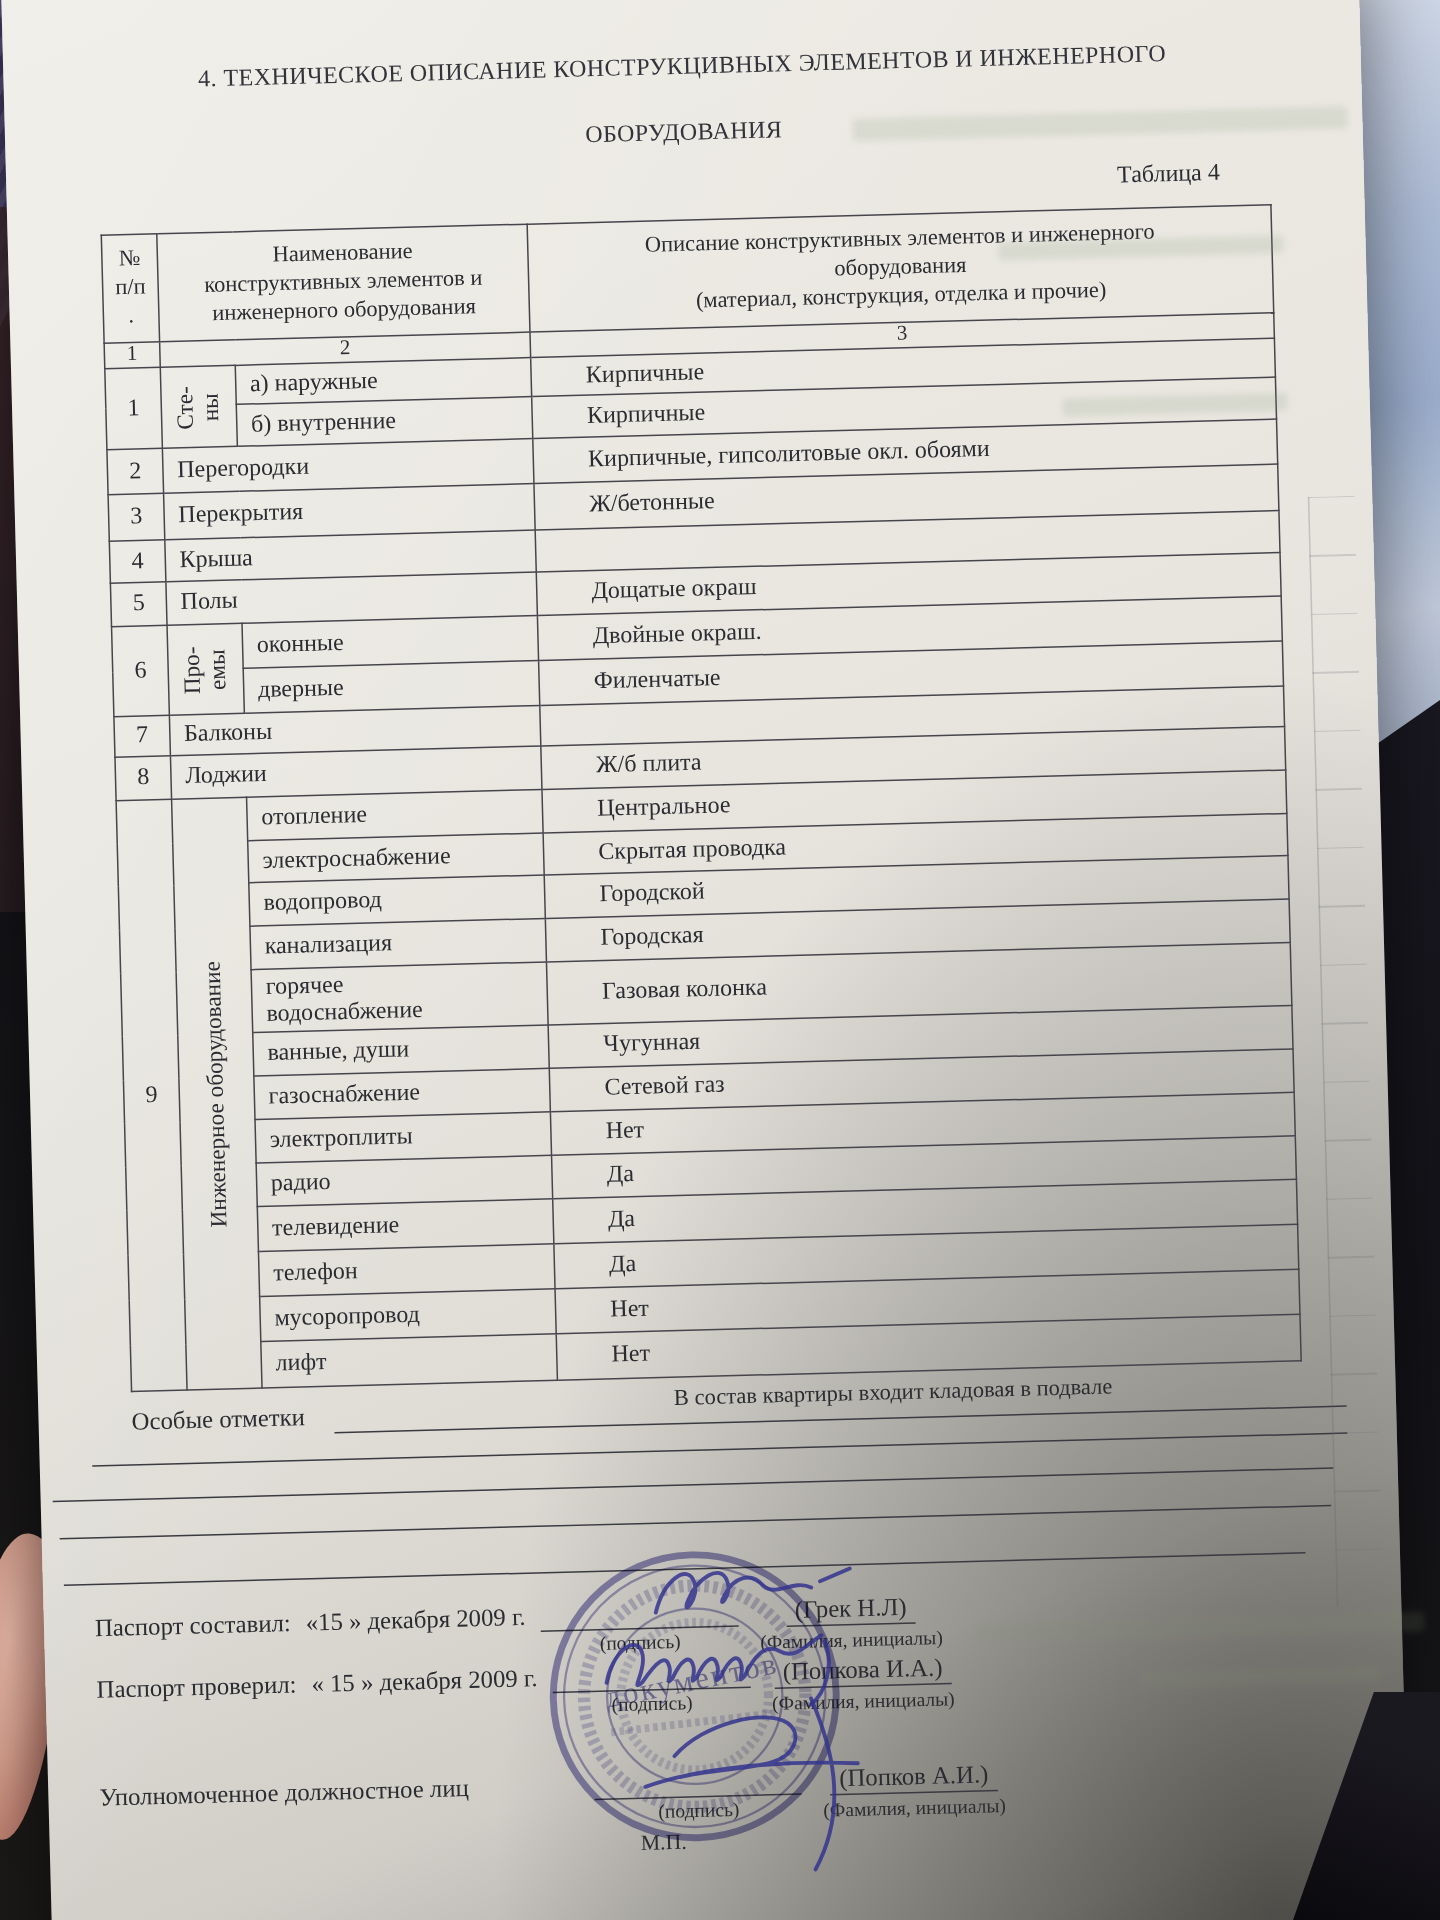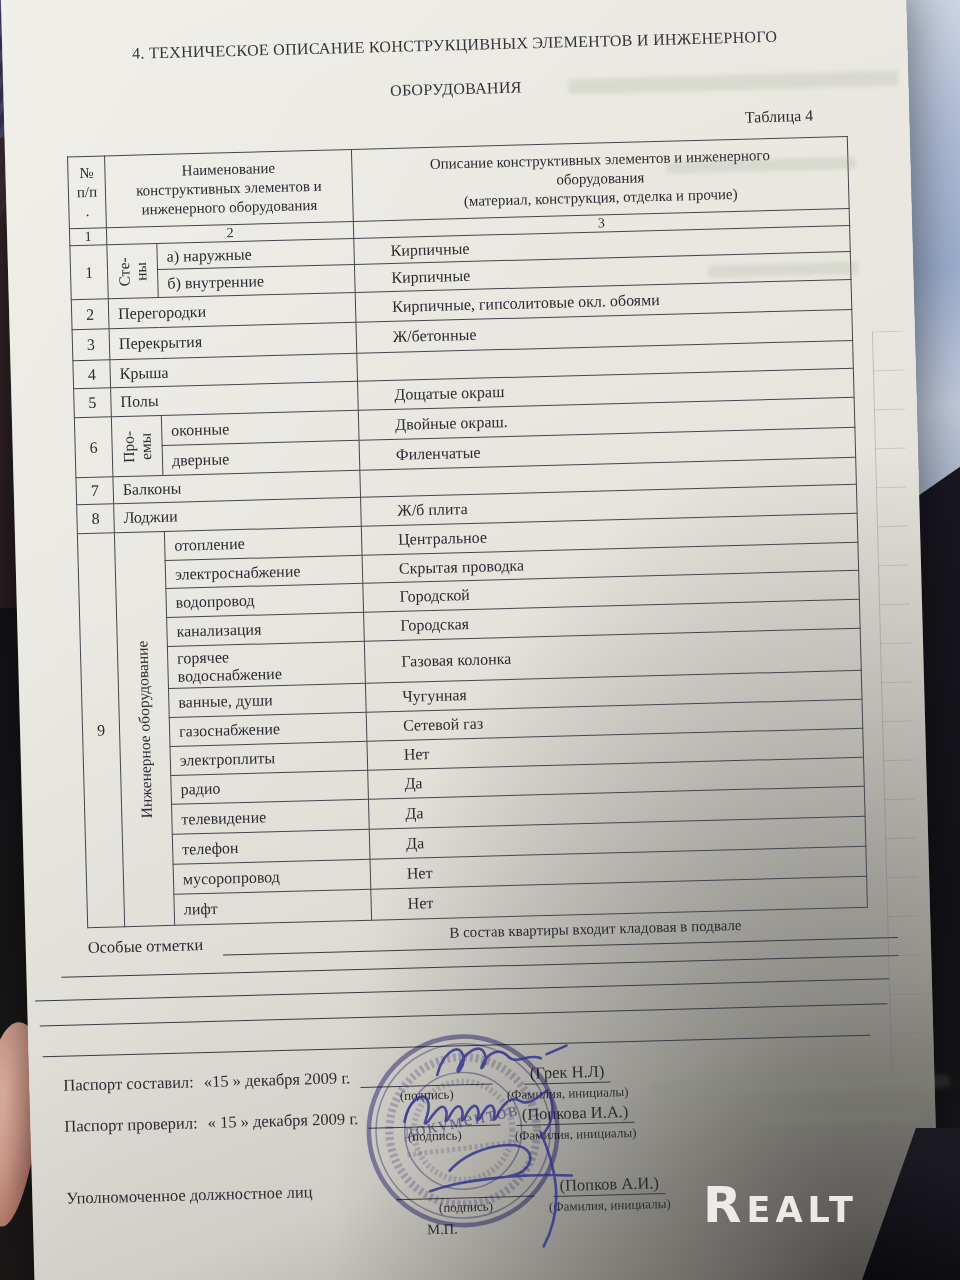--- a/index.html
+++ b/index.html
@@ -315,14 +315,13 @@
 
     <div class="bl" style="left:565px;top:100px;width:330px;height:15px;"></div>
     <div class="bl" style="left:660px;top:185px;width:190px;height:12px;"></div>
     <div class="bl" style="left:700px;top:290px;width:150px;height:12px;"></div>
     <div class="bl" style="left:620px;top:1105px;width:300px;height:13px;"></div>
     <div class="bl" style="left:730px;top:1140px;width:160px;height:11px;"></div>
     <div class="ghostgrid"></div>
   </div>
 
   <div class="wedge"></div>
-  <div class="realt">Realt</div>
 </div>
 
 </body></html>

